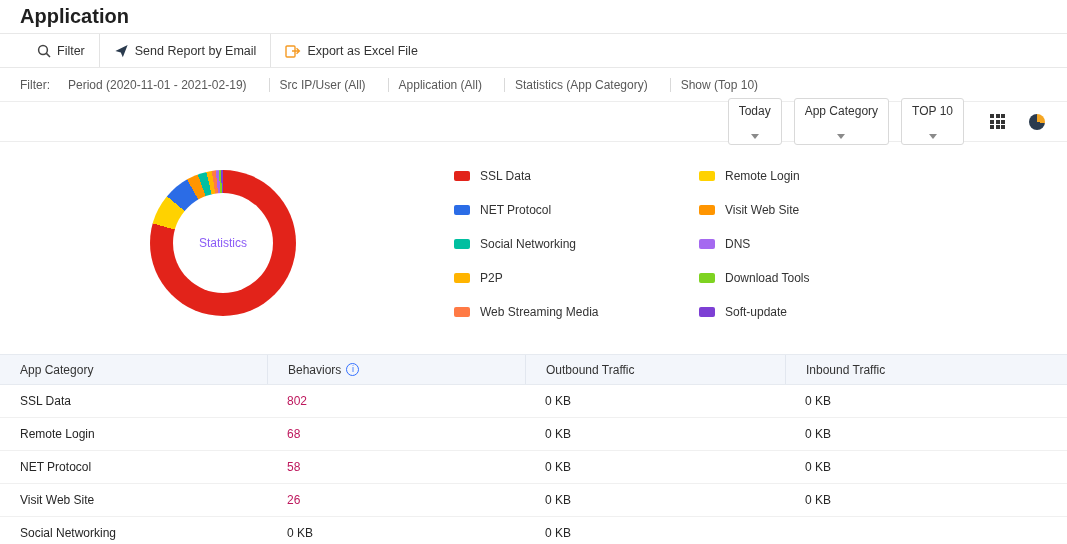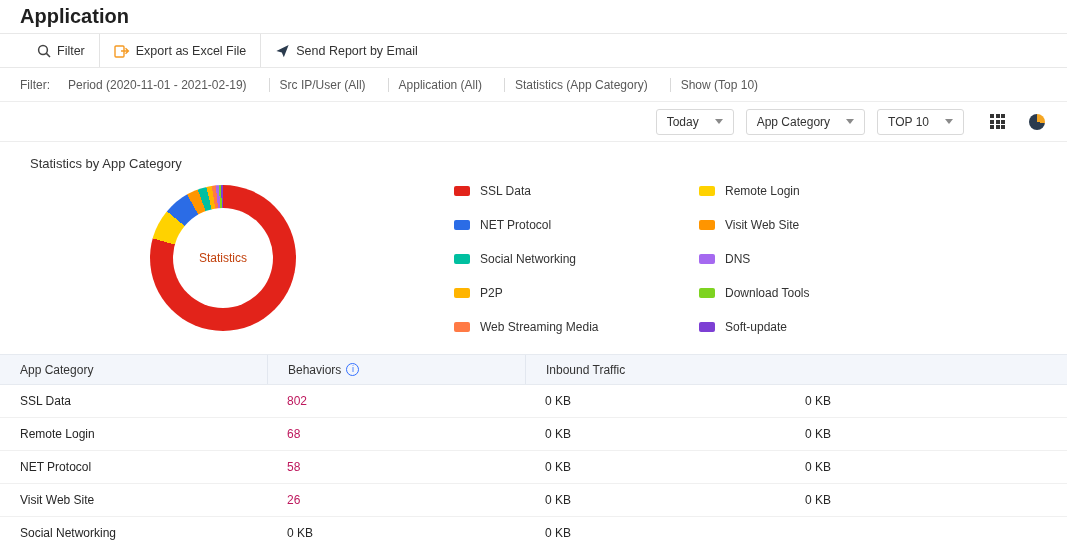--- a/index.html
+++ b/index.html
@@ -23,37 +23,37 @@
   
   .filter-bar { height:34px; display:flex; align-items:center; padding:0 20px;
     border-bottom:1px solid #ededed; font-size:12px; color:#595959; }
   .filter-label { margin-right:18px; }
   .seg + .seg { border-left:1px solid #d9d9d9; margin-left:22px; padding-left:10px; }
 
   
   .controls-bar { height:40px; display:flex; align-items:center; justify-content:flex-end;
     gap:12px; padding:0 22px; border-bottom:1px solid #ededed; }
   .dropdown { display:flex; align-items:center; gap:16px; border:1px solid #d9d9d9;
-    border-radius:3px; background:#fff; padding:5px 10px; font-size:12px; color:#333; cursor:pointer; }
+    border-radius:3px; background:#fff; padding:5px 10px; font-size:12px; color:#333; cursor:pointer;flex-direction:column; }
   .caret { width:0; height:0; border-left:4px solid transparent; border-right:4px solid transparent;
     border-top:5px solid #8a8a8a; }
   .grid-icon { width:15px; height:15px; display:grid; grid-template-columns:repeat(3,1fr);
     gap:1.5px; margin-left:14px; cursor:pointer; }
   .grid-icon span { background:#333; }
   .pie-icon { width:16px; height:16px; border-radius:50%; margin-left:12px; cursor:pointer;
     background:conic-gradient(#f5a623 0deg 100deg, #2b3b4e 100deg 360deg); }
 
   
   .chart-section { height:212px; padding:14px 30px 0; }
   .chart-title { font-size:13px; color:#333; }
   .chart-body { display:flex; margin-top:6px; }
   .donut-wrap { width:146px; height:146px; margin-left:120px; margin-top:8px; position:relative; flex:0 0 auto; }
   .donut { width:100%; height:100%; border-radius:50%; }
   .donut-hole { position:absolute; inset:23px; background:#fff; border-radius:50%;
-    display:flex; align-items:center; justify-content:center; font-size:12px; color:#c2410c; }
+    display:flex; align-items:center; justify-content:center; font-size:12px; color:#8b5cf6; }
   .legend { margin-left:158px; padding-top:4px; display:grid; grid-template-columns:245px auto;
     row-gap:14px; align-content:start; }
   .legend-item { display:flex; align-items:center; gap:10px; font-size:12px; color:#333;
     height:20px; cursor:pointer; }
   .swatch { width:16px; height:10px; border-radius:2px; flex:0 0 auto; }
 
   
   .data-table { font-size:12px; border-top:1px solid #e6eaf0; }
   .t-head, .t-row { display:grid; grid-template-columns:267px 258px 260px 1fr; align-items:center; }
   .t-head { background:#f3f6fb; height:30px; color:#333; border-bottom:1px solid #e6eaf0; }
@@ -73,31 +73,31 @@
 
 <div class="toolbar">
   <div class="tb-item">
     <svg width="14" height="14" viewBox="0 0 14 14">
       <circle cx="6" cy="6" r="4.4" fill="none" stroke="#444" stroke-width="1.5"></circle>
       <line x1="9.4" y1="9.4" x2="13" y2="13" stroke="#444" stroke-width="1.5"></line>
     </svg>
     <span>Filter</span>
   </div>
   <div class="tb-item">
+    <svg width="15" height="14" viewBox="0 0 16 16">
+      <path d="M1 8 L15 1 L9.5 15 L7.2 9.6 Z" fill="#2b3b4e"></path>
+    </svg>
+    <span>Send Report by Email</span>
+  </div>
+  <div class="tb-item">
     <svg width="16" height="14" viewBox="0 0 16 14">
       <rect x="1" y="2" width="9" height="11" rx="1" fill="none" stroke="#f59a23" stroke-width="1.4"></rect>
       <path d="M7 7 L14.2 7 M11.5 4.2 L14.4 7 L11.5 9.8" stroke="#f59a23" stroke-width="1.4" fill="none"></path>
     </svg>
     <span>Export as Excel File</span>
-  </div>
-  <div class="tb-item">
-    <svg width="15" height="14" viewBox="0 0 16 16">
-      <path d="M1 8 L15 1 L9.5 15 L7.2 9.6 Z" fill="#2b3b4e"></path>
-    </svg>
-    <span>Send Report by Email</span>
   </div>
 </div>
 
 <div class="filter-bar">
   <span class="filter-label">Filter:</span>
   <span class="seg">Period (2020-11-01 - 2021-02-19)</span>
   <span class="seg">Src IP/User (All)</span>
   <span class="seg">Application (All)</span>
   <span class="seg">Statistics (App Category)</span>
   <span class="seg">Show (Top 10)</span>
@@ -124,21 +124,20 @@
       <span></span>
       <span></span>
       <span></span>
       <span></span>
       <span></span>
   </div>
   <div class="pie-icon"></div>
 </div>
 
 <div class="chart-section">
-  <div class="chart-title">Statistics by App Category</div>
   <div class="chart-body">
     <div class="donut-wrap">
       <div class="donut" style="background: conic-gradient(rgb(226, 35, 26) 0deg, rgb(226, 35, 26) 285.579deg, rgb(255, 210, 0) 285.579deg, rgb(255, 210, 0) 309.792deg, rgb(43, 108, 230) 309.792deg, rgb(43, 108, 230) 330.445deg, rgb(255, 149, 0) 330.445deg, rgb(255, 149, 0) 339.703deg, rgb(0, 191, 160) 339.703deg, rgb(0, 191, 160) 346.825deg, rgb(255, 180, 0) 346.825deg, rgb(255, 180, 0) 351.098deg, rgb(255, 122, 69) 351.098deg, rgb(255, 122, 69) 354.303deg, rgb(165, 105, 240) 354.303deg, rgb(165, 105, 240) 356.795deg, rgb(126, 211, 33) 356.795deg, rgb(126, 211, 33) 358.576deg, rgb(125, 63, 212) 358.576deg, rgb(125, 63, 212) 360deg);"></div>
       <div class="donut-hole">
         <span>Statistics</span>
       </div>
     </div>
     <div class="legend">
       <div class="legend-item">
         <span class="swatch" style="background: rgb(226, 35, 26);"></span>
@@ -187,20 +186,23 @@
 <div class="data-table">
   <div class="t-head">
     <div class="t-cell">
       <span>App Category</span>
     </div>
     <div class="t-cell">
       <span>Behaviors</span>
       <span class="info-icon">i</span>
     </div>
     <div class="t-cell">
+      <span>Outbound Traffic</span>
+    </div>
+    <div class="t-cell">
       <span>Inbound Traffic</span>
     </div>
   </div>
 
   <div class="t-row">
     <div class="t-cell">SSL Data</div>
     <div class="t-cell"><span class="link">802</span></div>
     <div class="t-cell">0 KB</div>
     <div class="t-cell">0 KB</div>
   </div>

